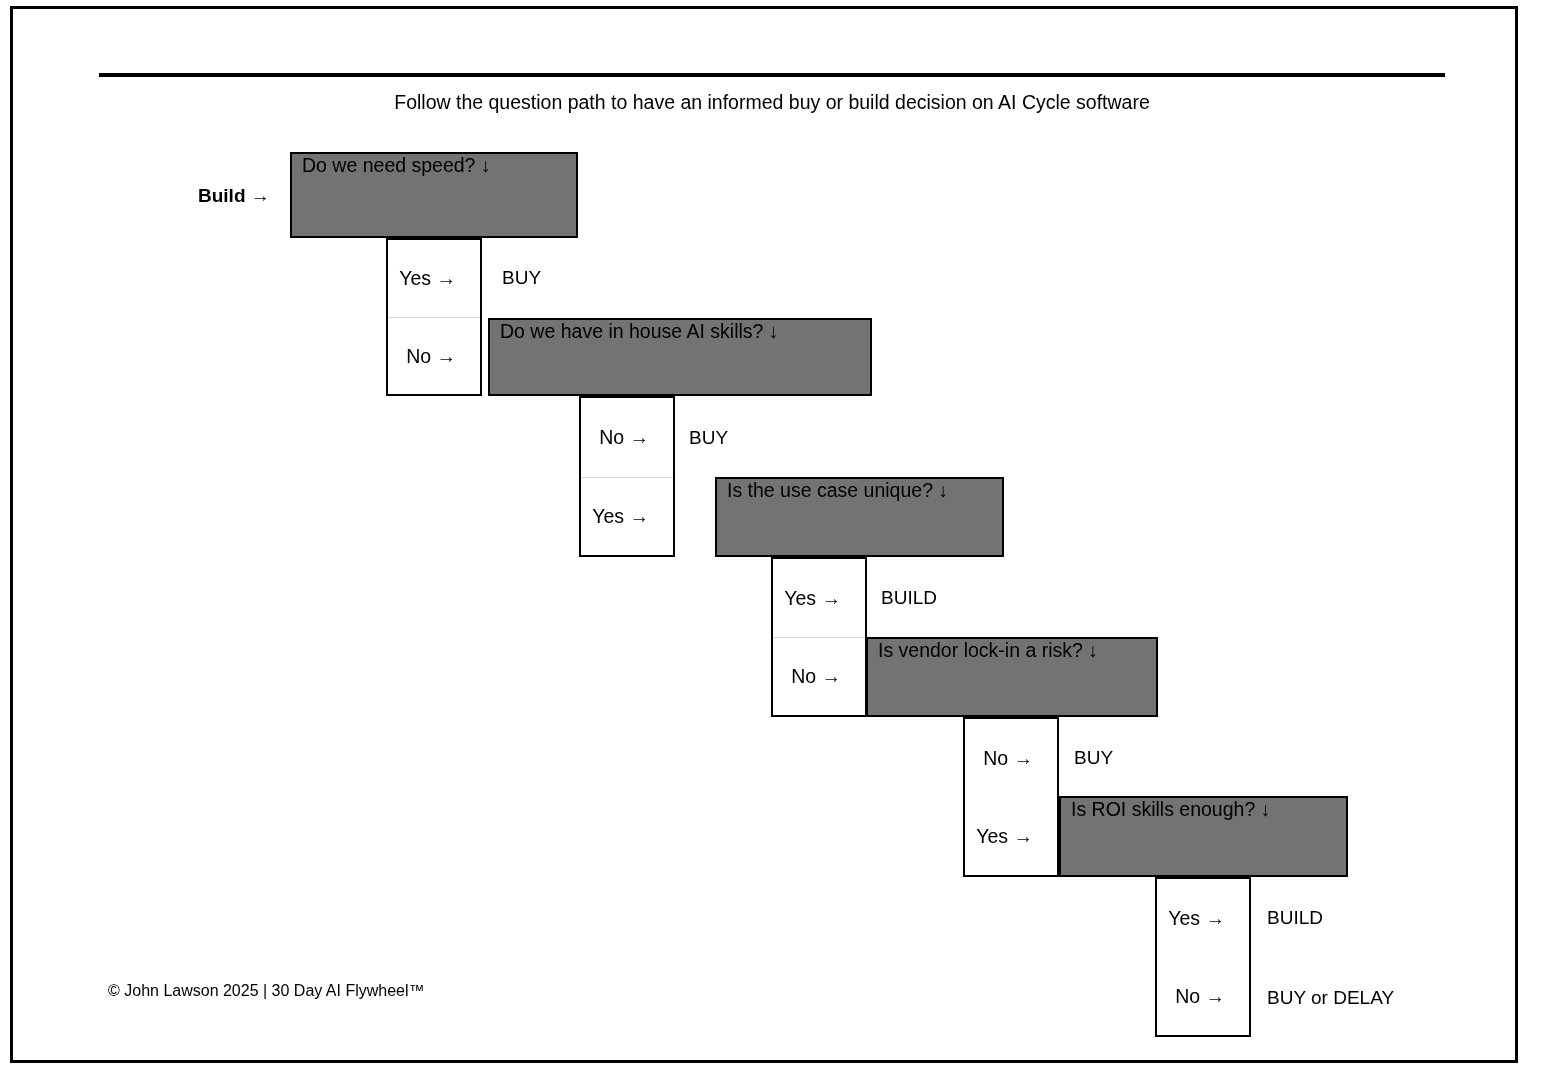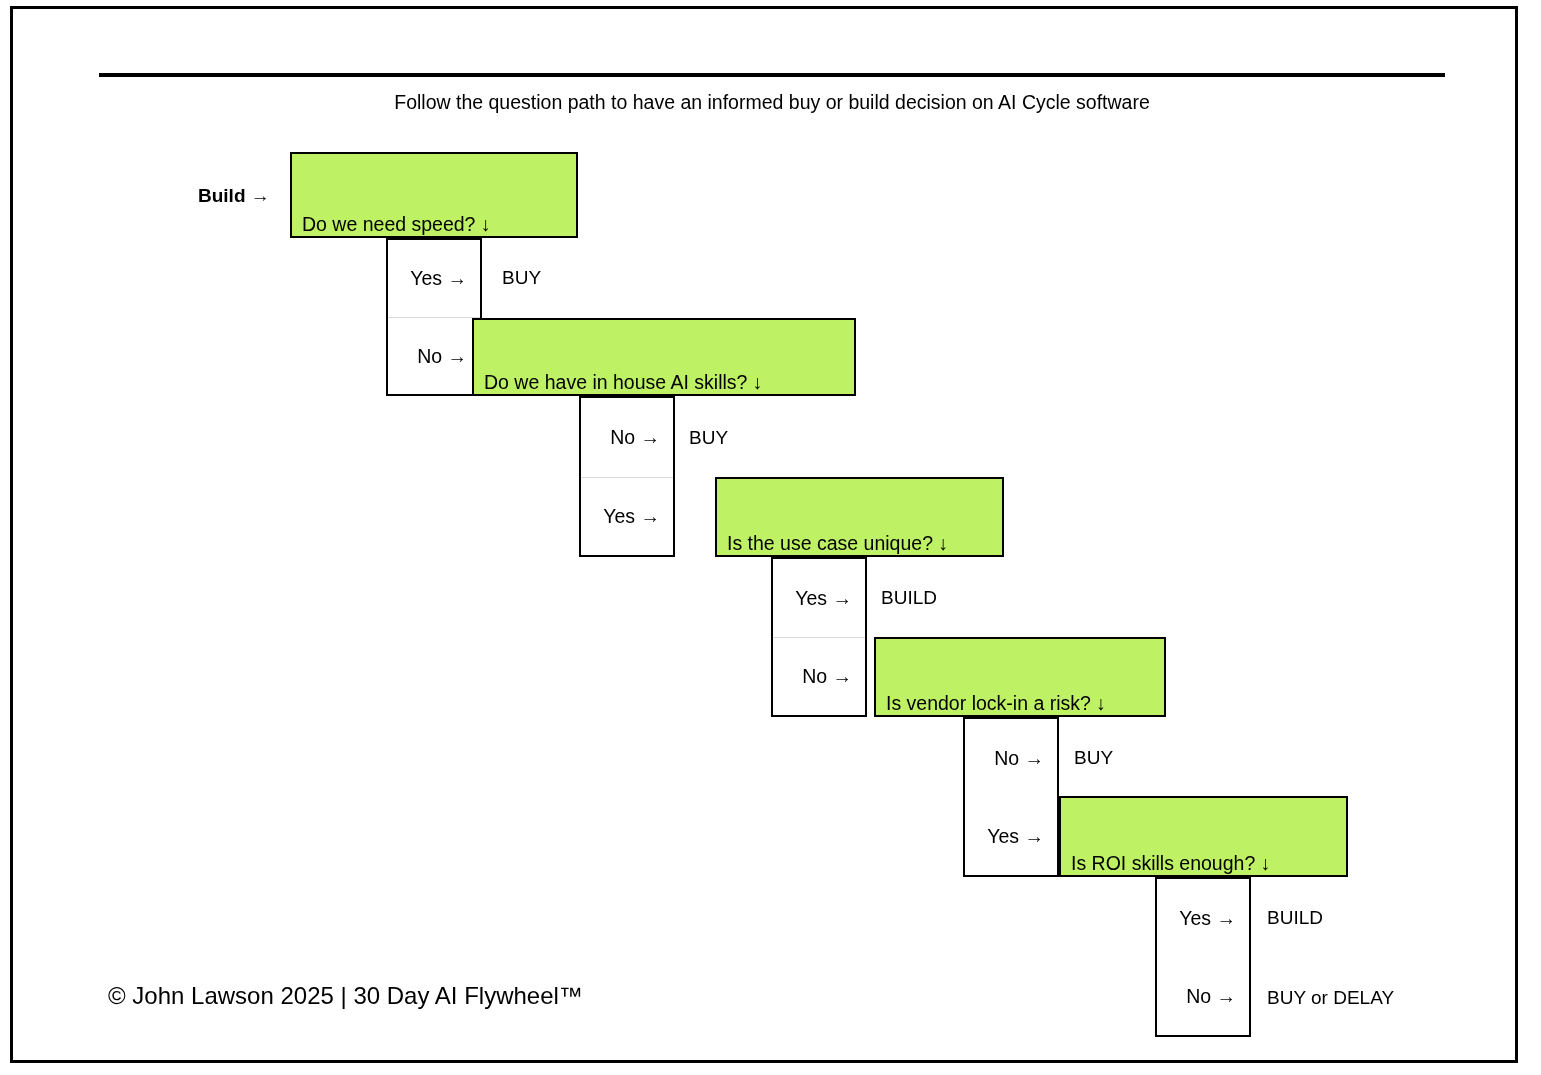--- a/index.html
+++ b/index.html
@@ -72,23 +72,23 @@
     position: absolute;
     font-size: 19px;
     font-weight: bold;
     white-space: nowrap;
   }
   
   .qbox {
     position: absolute;
     border: 2.5px solid #000000;
     box-sizing: border-box;
-    background: #bef264;
+    background: #737373;
     display: flex;
-    align-items: flex-end;
+    align-items: flex-start;
   }
   .qbox .qtext {
     font-size: 19.5px;
     font-weight: normal;
     white-space: nowrap;
     padding-left: 10px;
   }
   
   .labelcol {
     position: absolute;
@@ -98,21 +98,21 @@
   }
   .labelcol .lcell {
     position: absolute;
     left: 0;
     width: 100%;
     height: 50%;
     display: flex;
     align-items: center;
     justify-content: flex-end;
     box-sizing: border-box;
-    padding-right: 13px;
+    padding-right: 24px;
   }
   .labelcol .lcell.top { top: 0; }
   .labelcol .lcell.bottom { top: 50%; }
   .labelcol.divided .lcell.bottom {
     border-top: 1.5px solid #d9d9d9;
   }
   .lcell .ltext {
     font-size: 19.5px;
     white-space: nowrap;
   }
@@ -122,21 +122,21 @@
     font-size: 19px;
     font-weight: normal;
     white-space: nowrap;
   }
 
   
   #footer {
     position: absolute;
     left: 108px;
     top: 982px;
-    font-size: 24px;
+    font-size: 16px;
     white-space: nowrap;
   }
 </style>
 </head>
 <body>
 
 <div id="page">
 
   <div id="page-frame"></div>
 
@@ -155,21 +155,21 @@
       <div class="lcell top">
         <span class="ltext">Yes →</span>
       </div>
       <div class="lcell bottom">
         <span class="ltext">No →</span>
       </div>
     </div>
 
     <div class="outcome" style="left:502px; top:267px;">BUY</div>
 
-    <div class="qbox" style="left:472px; top:318px; width:384px; height:78px;">
+    <div class="qbox" style="left:488px; top:318px; width:384px; height:78px;">
       <span class="qtext">Do we have in house AI skills? ↓</span>
     </div>
 
     <div class="labelcol divided" style="left:579px; top:396px; width:96px; height:161px;">
       <div class="lcell top">
         <span class="ltext">No →</span>
       </div>
       <div class="lcell bottom">
         <span class="ltext">Yes →</span>
       </div>
@@ -185,21 +185,21 @@
       <div class="lcell top">
         <span class="ltext">Yes →</span>
       </div>
       <div class="lcell bottom">
         <span class="ltext">No →</span>
       </div>
     </div>
 
     <div class="outcome" style="left:881px; top:587px;">BUILD</div>
 
-    <div class="qbox" style="left:866px; top:637px; width:292px; height:80px;margin-left:8px;">
+    <div class="qbox" style="left:866px; top:637px; width:292px; height:80px;">
       <span class="qtext">Is vendor lock-in a risk? ↓</span>
     </div>
 
     <div class="labelcol" style="left:963px; top:717px; width:96px; height:160px;">
       <div class="lcell top">
         <span class="ltext">No →</span>
       </div>
       <div class="lcell bottom">
         <span class="ltext">Yes →</span>
       </div>

